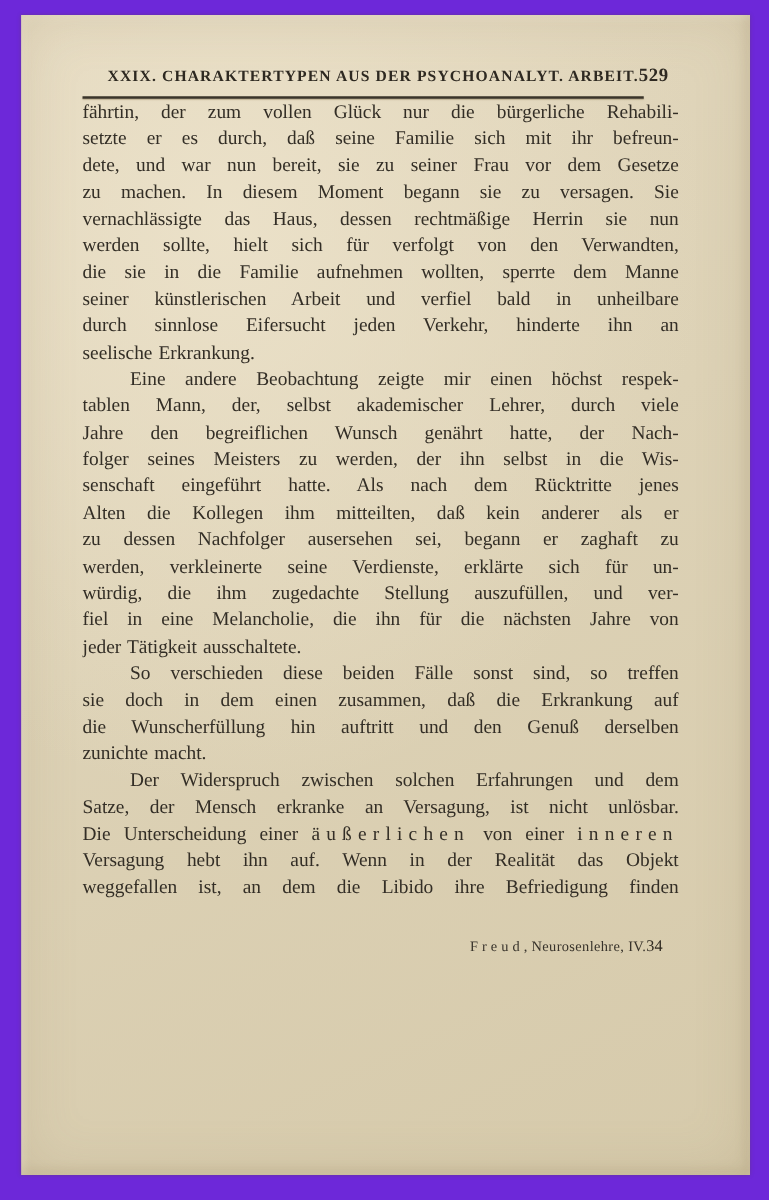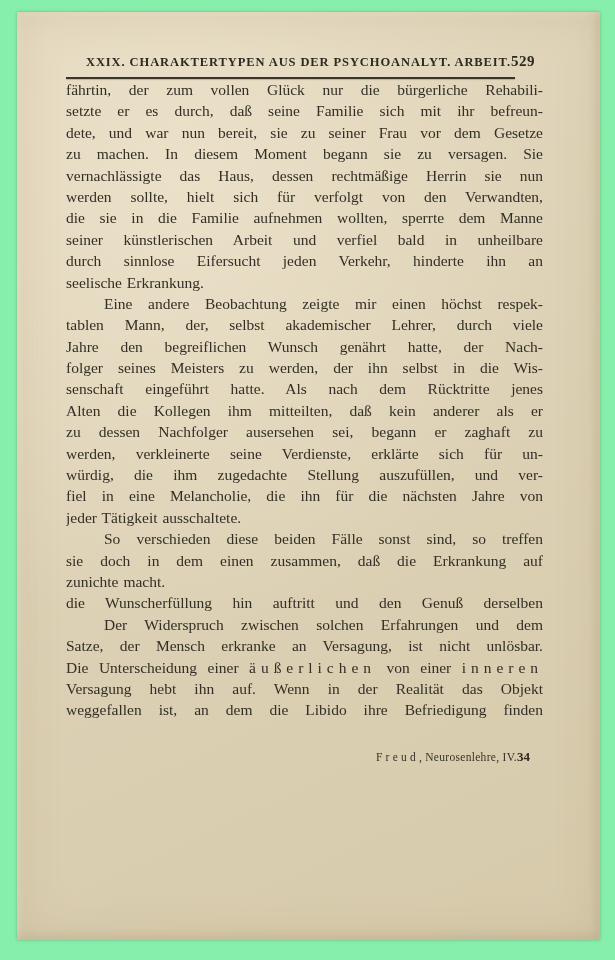--- a/index.html
+++ b/index.html
@@ -10,21 +10,21 @@
     width: 615px;
     height: 960px;
     background: #ffffff;
     overflow: hidden;
     font-family: "Liberation Serif", "DejaVu Serif", serif;
   }
   .scan {
     position: relative;
     width: 615px;
     height: 960px;
-    background: #86efac;
+    background: #6d28d9;
   }
   .paper {
     position: absolute;
     left: 17px;
     top: 12px;
     width: 583px;
     height: 928px;
     background:
       radial-gradient(ellipse 120% 90% at 28% 18%, rgba(236,226,202,0.9) 0%, rgba(221,210,182,0.0) 55%),
       linear-gradient(155deg, #e2d7bd 0%, #ddd2b6 45%, #d6caab 100%);
@@ -106,21 +106,21 @@
   .footer-left {
     font-size: 11.5px;
     letter-spacing: 0.3px;
     color: #38332b;
   }
   .footer-left .spaced {
     letter-spacing: 0.28em;
   }
   .footer-right {
     font-size: 13px;
-    font-weight: bold;
+    font-weight: normal;
     color: #2e2921;
   }
 </style>
 </head>
 <body>
 
 <div class="scan">
   <div class="paper">
 
     <div class="header">
@@ -147,22 +147,22 @@
         <div class="line">folger seines Meisters zu werden, der ihn selbst in die Wis-</div>
         <div class="line">senschaft eingeführt hatte. Als nach dem Rücktritte jenes</div>
         <div class="line">Alten die Kollegen ihm mitteilten, daß kein anderer als er</div>
         <div class="line">zu dessen Nachfolger ausersehen sei, begann er zaghaft zu</div>
         <div class="line">werden, verkleinerte seine Verdienste, erklärte sich für un-</div>
         <div class="line">würdig, die ihm zugedachte Stellung auszufüllen, und ver-</div>
         <div class="line">fiel in eine Melancholie, die ihn für die nächsten Jahre von</div>
         <div class="line no-j">jeder Tätigkeit ausschaltete.</div>
         <div class="line indent">So verschieden diese beiden Fälle sonst sind, so treffen</div>
         <div class="line">sie doch in dem einen zusammen, daß die Erkrankung auf</div>
+        <div class="line">die Wunscherfüllung hin auftritt und den Genuß derselben</div>
         <div class="line no-j">zunichte macht.</div>
-        <div class="line">die Wunscherfüllung hin auftritt und den Genuß derselben</div>
         <div class="line indent">Der Widerspruch zwischen solchen Erfahrungen und dem</div>
         <div class="line">Satze, der Mensch erkranke an Versagung, ist nicht unlösbar.</div>
         <div class="line"><span>Die Unterscheidung einer </span><span class="spaced">äußerlichen</span><span> von einer </span><span class="spaced">inneren</span></div>
         <div class="line">Versagung hebt ihn auf. Wenn in der Realität das Objekt</div>
         <div class="line">weggefallen ist, an dem die Libido ihre Befriedigung finden</div>
       </div>
 
     <div class="footer">
       <span class="footer-left"><span class="spaced">Freud</span><span>, Neurosenlehre, IV.</span></span>
       <span class="footer-right">34</span>

